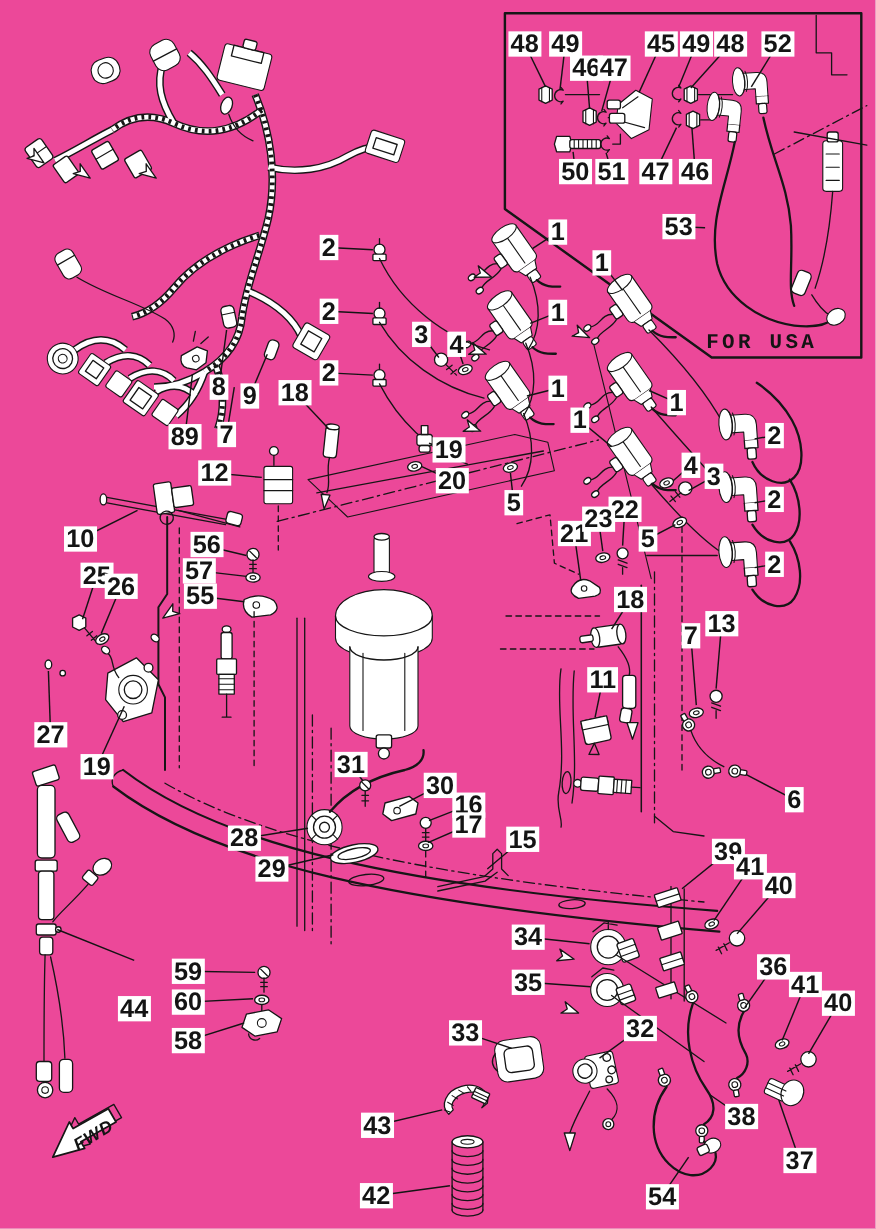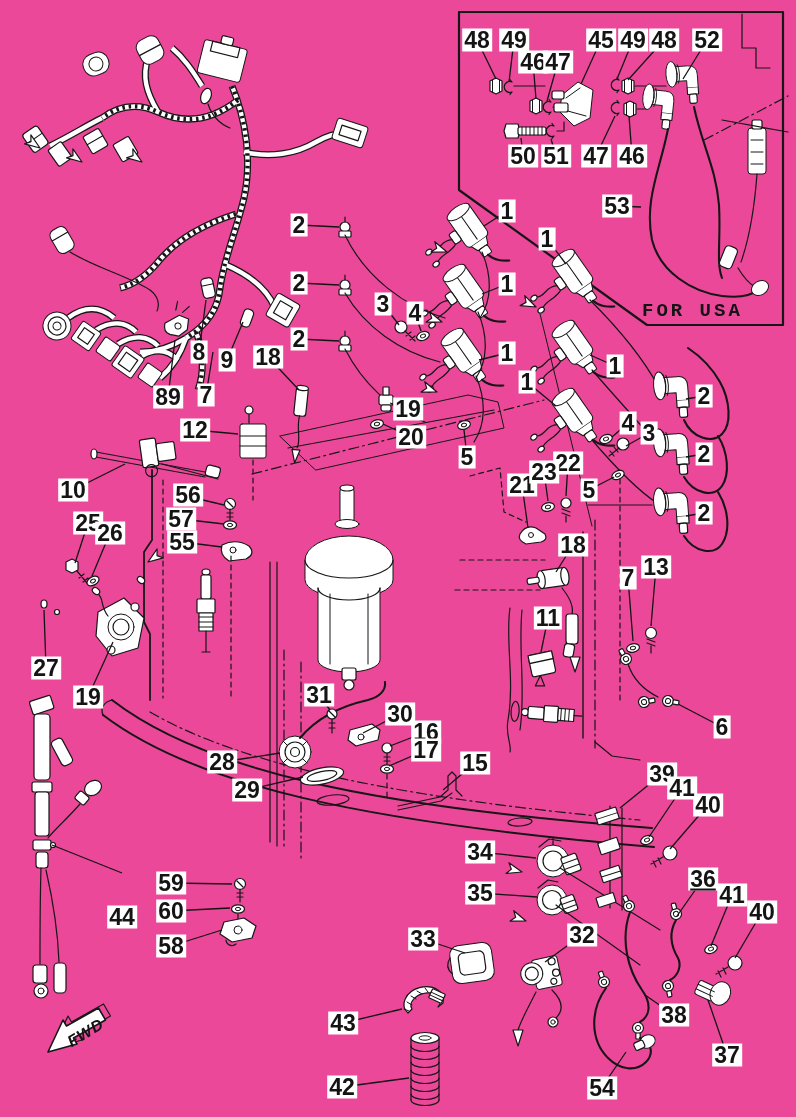--- a/index.html
+++ b/index.html
@@ -775,21 +775,21 @@
       <span class="callout" style="left: 110px; top: 533px;">26</span>
       <span class="callout" style="left: 46px; top: 668px;">27</span>
       <span class="callout" style="left: 222px; top: 762px;">28</span>
       <span class="callout" style="left: 247px; top: 790px;">29</span>
       <span class="callout" style="left: 400px; top: 714px;">30</span>
       <span class="callout" style="left: 319px; top: 695px;">31</span>
       <span class="callout" style="left: 582px; top: 935px;">32</span>
       <span class="callout" style="left: 423px; top: 939px;">33</span>
       <span class="callout" style="left: 480px; top: 852px;">34</span>
       <span class="callout" style="left: 480px; top: 893px;">35</span>
-      <span class="callout" style="left: 703px; top: 879px; text-decoration: underline;">36</span>
+      <span class="callout" style="left: 703px; top: 879px;">36</span>
       <span class="callout" style="left: 727px; top: 1055px;">37</span>
       <span class="callout" style="left: 674px; top: 1015px;">38</span>
       <span class="callout" style="left: 662px; top: 774px;">39</span>
       <span class="callout" style="left: 708px; top: 805px;">40</span>
       <span class="callout" style="left: 762px; top: 912px;">40</span>
       <span class="callout" style="left: 682px; top: 788px;">41</span>
       <span class="callout" style="left: 732px; top: 895px;">41</span>
       <span class="callout" style="left: 342px; top: 1087px;">42</span>
       <span class="callout" style="left: 343px; top: 1023px;">43</span>
       <span class="callout" style="left: 122px; top: 917px;">44</span>

